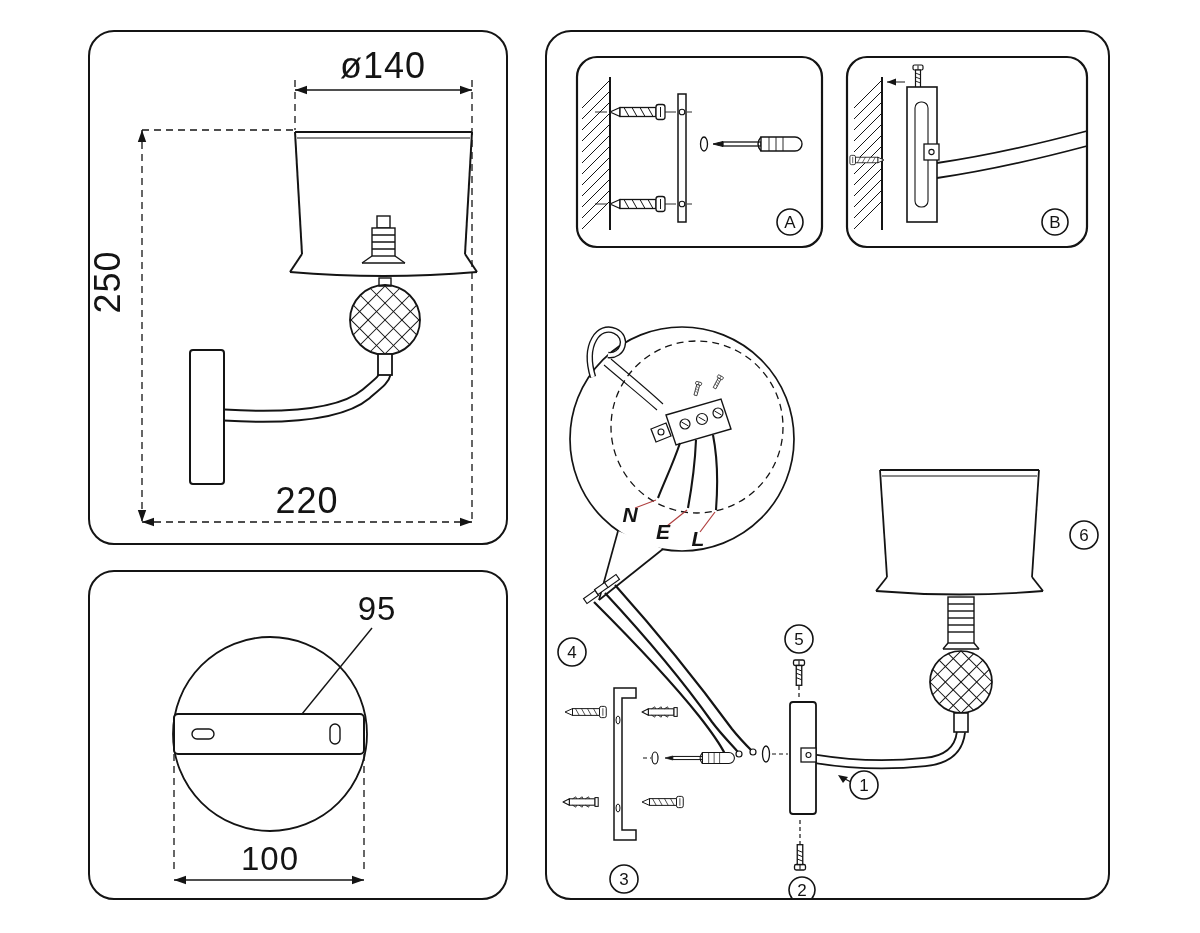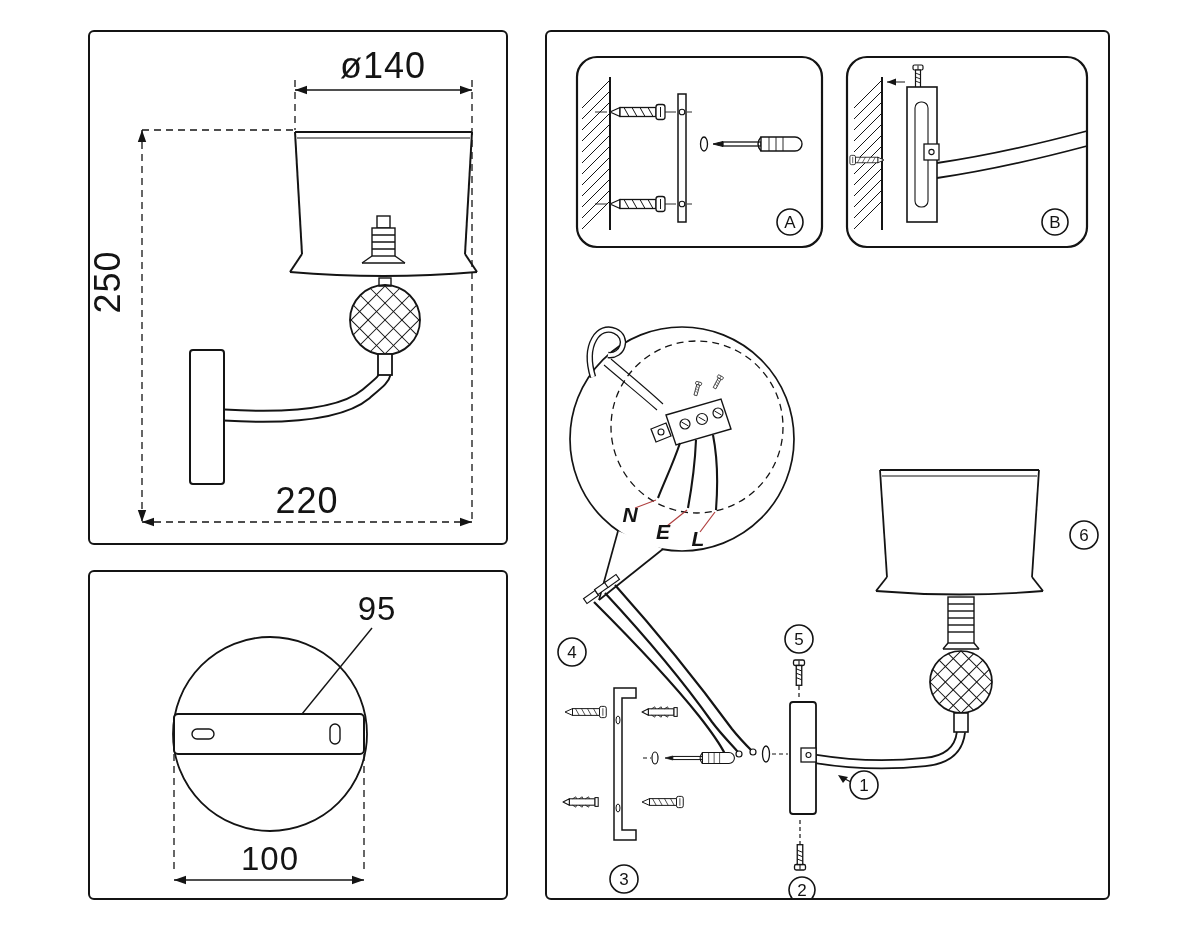--- a/index.html
+++ b/index.html
@@ -1,17 +1,17 @@
 <!DOCTYPE html>
 <html><head>
 <meta charset="utf-8">
 <style>
   html,body{margin:0;padding:0;background:#fff;}
   body{width:1200px;height:933px;position:relative;font-family:"Liberation Sans",sans-serif;}
-  .panel{position:absolute;border:2.5px solid #141414;border-radius:6px;background:#fff;box-sizing:border-box;overflow:hidden;}
+  .panel{position:absolute;border:2.5px solid #141414;border-radius:26px;background:#fff;box-sizing:border-box;overflow:hidden;}
   #panel-side{left:88px;top:30px;width:420px;height:515px;}
   #panel-bottom{left:88px;top:570px;width:420px;height:330px;padding-left:22px;}
   #panel-install{left:545px;top:30px;width:565px;height:870px;}
   .panel svg{position:absolute;left:0;top:0;}
   svg text{font-family:"Liberation Sans",sans-serif;fill:#141414;}
   .dim{font-size:36px;font-weight:500;letter-spacing:1px;}
   .dim2{font-size:33px;font-weight:500;letter-spacing:1px;}
   .badge{font-size:17px;}
   .wire-label{font-size:21px;font-weight:bold;font-style:italic;}
   .dash{stroke-dasharray:7 5;stroke-width:1.3;}

